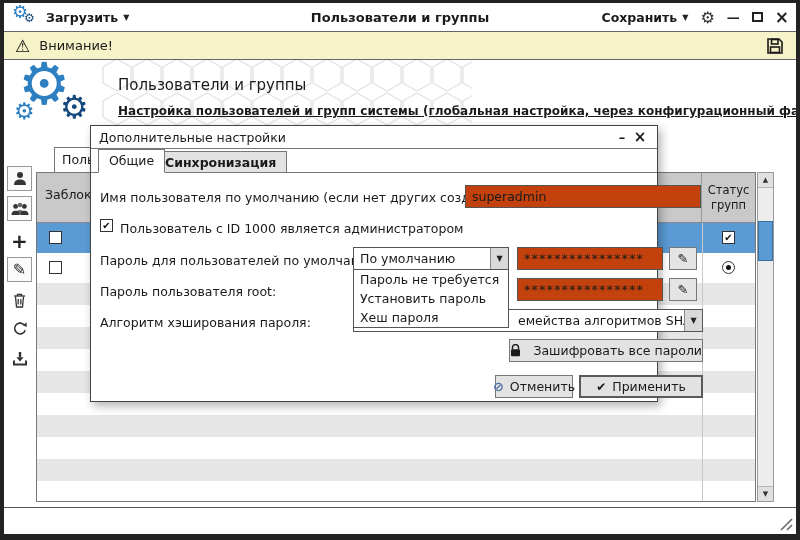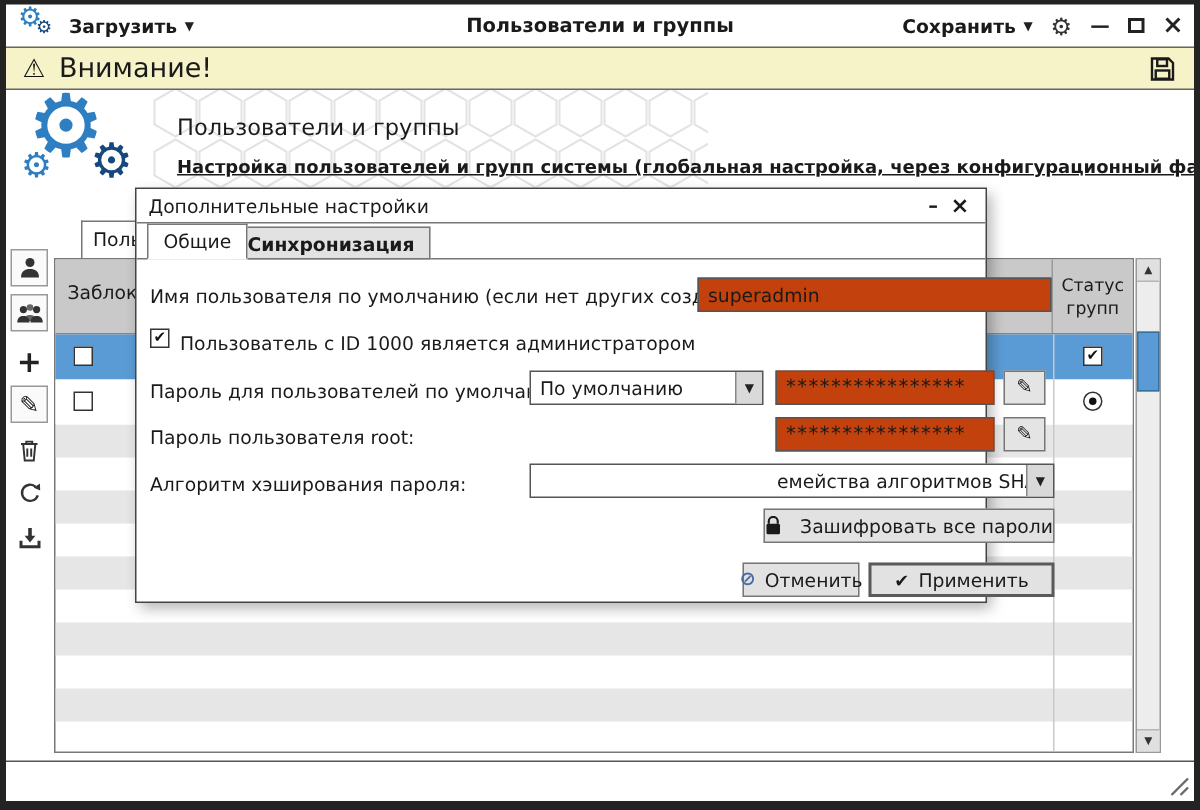--- a/index.html
+++ b/index.html
@@ -18,21 +18,21 @@
   .tb-title { position:absolute; left:200px; right:200px; text-align:center; font-size:13px; font-weight:bold; }
   .tb-right { margin-left:auto; display:flex; align-items:center; gap:12px; padding-right:7px; }
   .tb-gear { font-size:16px; color:#333; }
   .winctl { font-size:13px; font-weight:bold; color:#222; line-height:1; }
   .maxbox { width:11px; height:10px; border:2px solid #222; }
   .closex { font-size:17px; }
 
   
   .warnbar { position:absolute; left:4px; top:31px; right:4px; height:29px; background:#f7f3c9; border-top:1px solid #666; border-bottom:1px solid #666; display:flex; align-items:center; gap:9px; padding:0 11px; z-index:5; }
   .warn-icon { font-size:17px; color:#111; }
-  .warn-text { font-size:18px; }
+  .warn-text { font-size:13px; }
   .floppy { margin-left:auto; }
 
   
   .hexbg { position:absolute; left:102px; top:58px; z-index:1; }
   .biglogo { position:absolute; left:16px; top:62px; width:96px; height:70px; z-index:2; }
   .biglogo .bg1 { position:absolute; left:2px; top:-12px; font-size:58px; color:#2d7fc1; }
   .biglogo .bg2 { position:absolute; left:44px; top:26px; font-size:32px; color:#15497e; }
   .biglogo .bg3 { position:absolute; left:-2px; top:36px; font-size:23px; color:#2d7fc1; }
   .h-title { position:absolute; left:118px; top:76px; font-size:15px; z-index:2; }
   .h-sub { position:absolute; left:118px; top:104px; font-size:12px; font-weight:bold; text-decoration:underline; white-space:nowrap; z-index:2; }
@@ -298,20 +298,25 @@
       </div>
 
     <span class="lbl l5">Алгоритм хэширования пароля:</span>
     <div class="combo c2">
       <span class="combo-text hash-text">емейства алгоритмов SHA-</span>
       <span class="combo-arrow">
           <span>▼</span>
         </span>
     </div>
 
+    <div class="dropdown">
+      <div class="opt">Пароль не требуется</div>
+      <div class="opt">Установить пароль</div>
+      <div class="opt">Хеш пароля</div>
+    </div>
 
     <div class="btn enc">
       <svg width="11" height="13" viewBox="0 0 11 13">
         <path d="M2.5 5.2 v-1.6 a3 3 0 0 1 6 0 V5.2" fill="none" stroke="#1a1a1a" stroke-width="1.4"></path>
         <rect x="1" y="5.2" width="9" height="7" rx="1" fill="#1a1a1a"></rect>
       </svg>
       <span>Зашифровать все пароли</span>
     </div>
 
     <div class="btn cancel">

